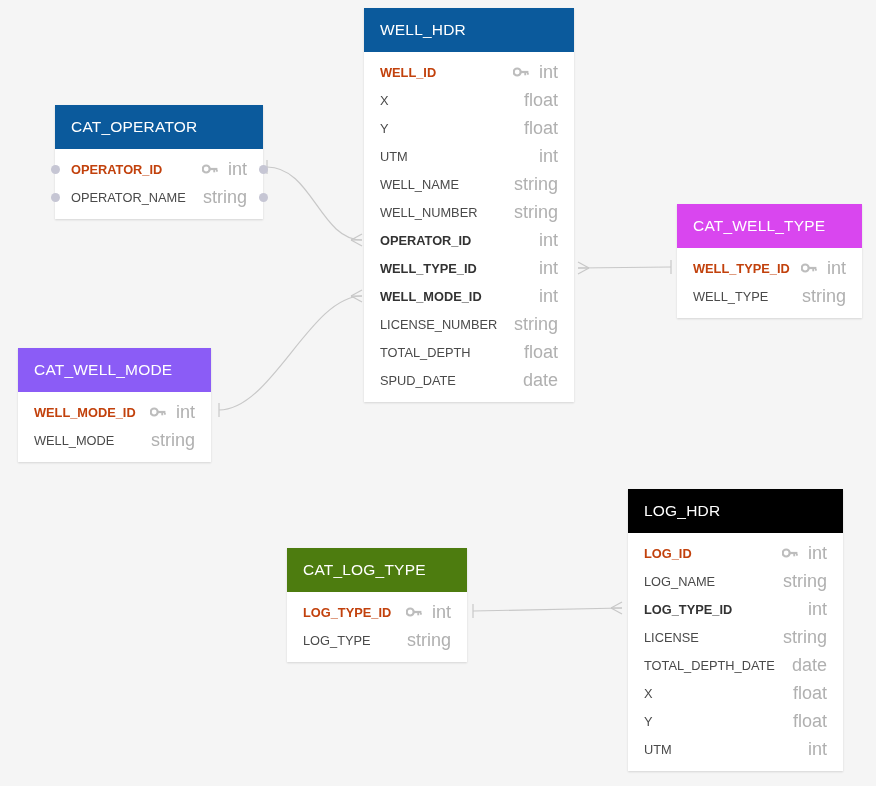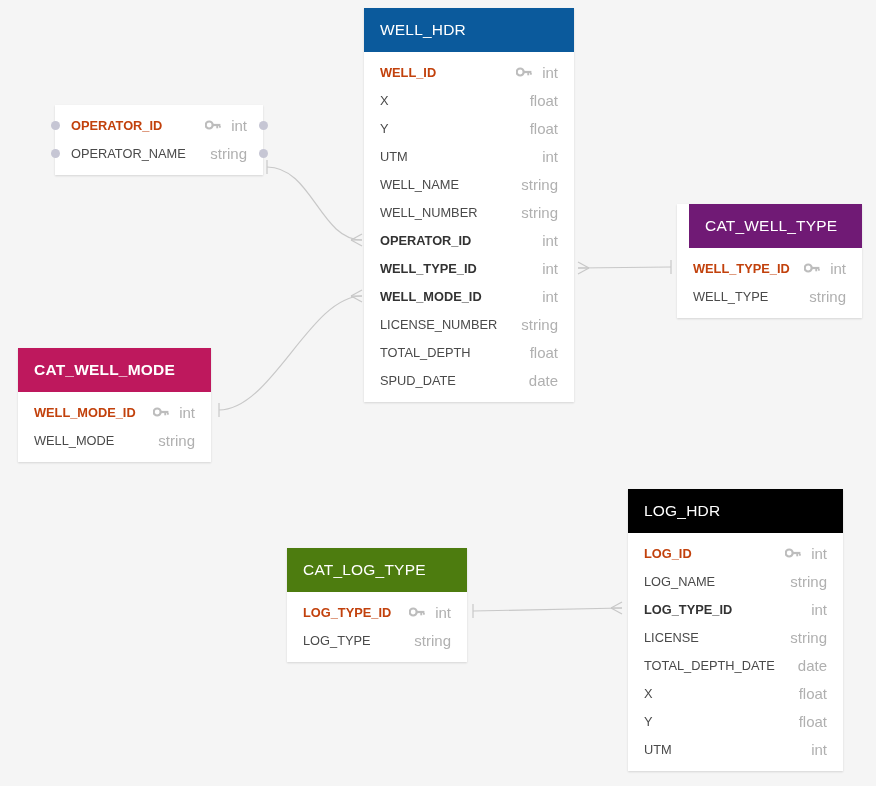--- a/index.html
+++ b/index.html
@@ -73,21 +73,21 @@
   }
   .attr-row.pk .attr-name {
     color: #c2410c;
     font-weight: bold;
   }
   .attr-row.fk .attr-name {
     color: #333333;
     font-weight: bold;
   }
   .attr-type {
-    font-size: 15px;
+    font-size: 18px;
     color: #b0b0b0;
     flex: 0 0 auto;
     margin-left: 10px;
     text-align: right;
   }
 
   
   .port {
     position: absolute;
     width: 9px;
@@ -206,20 +206,21 @@
           <span class="attr-name">TOTAL_DEPTH</span>
           <span class="attr-type" style="color: rgb(176, 176, 176);">float</span>
         </div>
         <div class="attr-row">
           <span class="attr-name">SPUD_DATE</span>
           <span class="attr-type" style="color: rgb(176, 176, 176);">date</span>
         </div>
       </div>
     </div>
     <div class="entity" style="left: 55px; top: 105px; width: 208px;">
+      <div class="entity-header" style="background: rgb(11, 90, 156);">CAT_OPERATOR</div>
       <div class="entity-body">
         <div class="attr-row pk">
           <span class="port left" style="background: rgb(198, 198, 212);"></span>
           <span class="port right" style="background: rgb(198, 198, 212);"></span>
           <span class="attr-name">OPERATOR_ID</span>
           <svg viewBox="0 0 16 12" width="16" height="12">
             <g fill="#bdbdbd">
               <circle cx="4.2" cy="6" r="3.5" fill="none" stroke="#bdbdbd" stroke-width="2.2"></circle>
               <rect x="7" y="4.9" width="8.4" height="2.2"></rect>
               <rect x="11.3" y="6.9" width="1.9" height="2.4"></rect>
@@ -230,42 +231,42 @@
         </div>
         <div class="attr-row">
           <span class="port left" style="background: rgb(198, 198, 212);"></span>
           <span class="port right" style="background: rgb(198, 198, 212);"></span>
           <span class="attr-name">OPERATOR_NAME</span>
           <span class="attr-type" style="color: rgb(176, 176, 176);">string</span>
         </div>
       </div>
     </div>
     <div class="entity" style="left: 677px; top: 204px; width: 185px;">
-      <div class="entity-header" style="background: #701a75; margin-left: 12px;">CAT_WELL_TYPE</div>
+      <div class="entity-header" style="background: #d946ef;">CAT_WELL_TYPE</div>
       <div class="entity-body">
         <div class="attr-row pk">
           <span class="attr-name">WELL_TYPE_ID</span>
           <svg viewBox="0 0 16 12" width="16" height="12">
             <g fill="#bdbdbd">
               <circle cx="4.2" cy="6" r="3.5" fill="none" stroke="#bdbdbd" stroke-width="2.2"></circle>
               <rect x="7" y="4.9" width="8.4" height="2.2"></rect>
               <rect x="11.3" y="6.9" width="1.9" height="2.4"></rect>
               <rect x="14.0" y="6.9" width="1.8" height="1.8"></rect>
             </g>
           </svg>
           <span class="attr-type" style="color: rgb(176, 176, 176);">int</span>
         </div>
         <div class="attr-row">
           <span class="attr-name">WELL_TYPE</span>
           <span class="attr-type" style="color: rgb(176, 176, 176);">string</span>
         </div>
       </div>
     </div>
     <div class="entity" style="left: 18px; top: 348px; width: 193px;">
-      <div class="entity-header" style="background: #be185d; font-weight: bold;">CAT_WELL_MODE</div>
+      <div class="entity-header" style="background: #8b5cf6;">CAT_WELL_MODE</div>
       <div class="entity-body">
         <div class="attr-row pk">
           <span class="attr-name">WELL_MODE_ID</span>
           <svg viewBox="0 0 16 12" width="16" height="12">
             <g fill="#bdbdbd">
               <circle cx="4.2" cy="6" r="3.5" fill="none" stroke="#bdbdbd" stroke-width="2.2"></circle>
               <rect x="7" y="4.9" width="8.4" height="2.2"></rect>
               <rect x="11.3" y="6.9" width="1.9" height="2.4"></rect>
               <rect x="14.0" y="6.9" width="1.8" height="1.8"></rect>
             </g>

